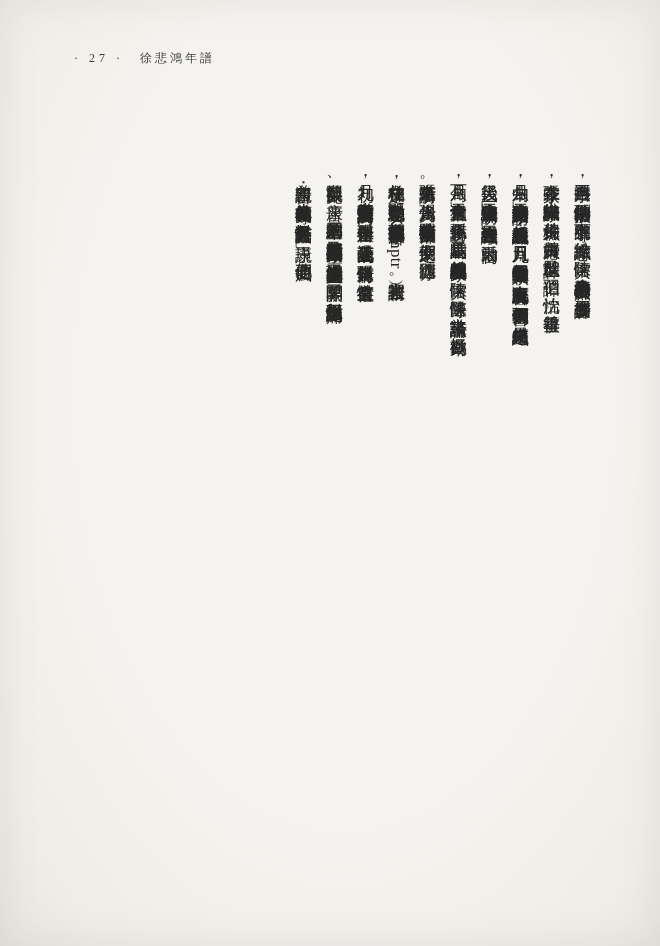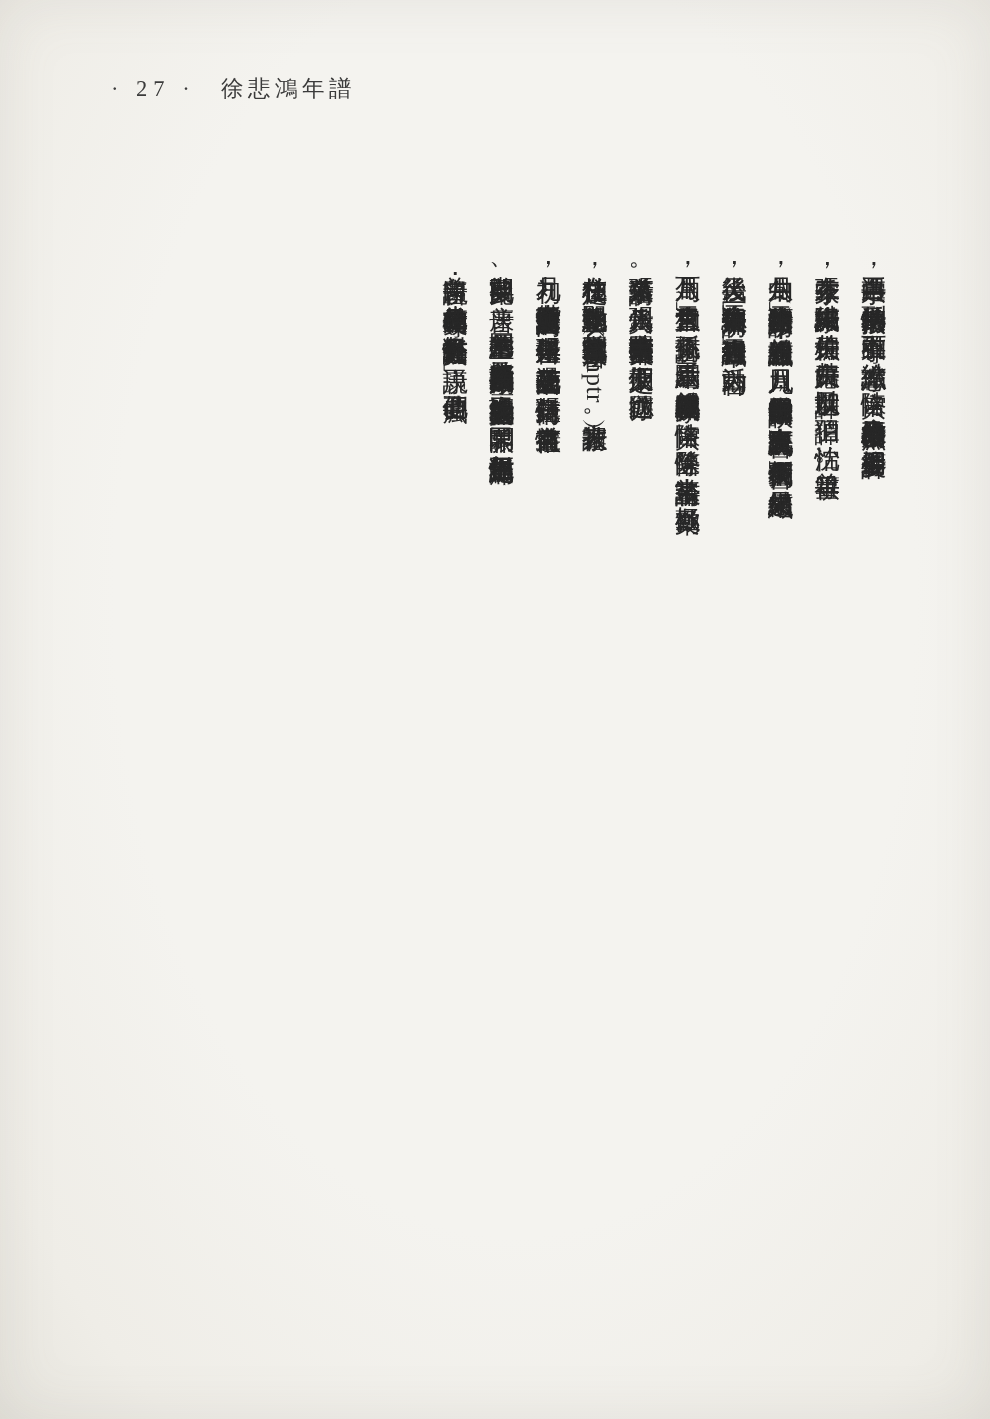--- a/index.html
+++ b/index.html
@@ -15,21 +15,21 @@
     width: 660px;
     height: 946px;
     overflow: hidden;
     background: radial-gradient(ellipse at 52% 42%, #f4f3ef 55%, #efede7 85%, #e7e5de 100%);
     box-shadow: inset 0 0 40px rgba(120,115,105,0.12);
   }
   .running-head {
     position: absolute;
     top: 50px;
     left: 74px;
-    font-size: 15px;
+    font-size: 12px;
     color: #3b3b3b;
     white-space: nowrap;
     letter-spacing: 1px;
   }
   .running-head .folio {
     letter-spacing: 4px;
     margin-right: 12px;
   }
   .running-head .title {
     letter-spacing: 3px;

